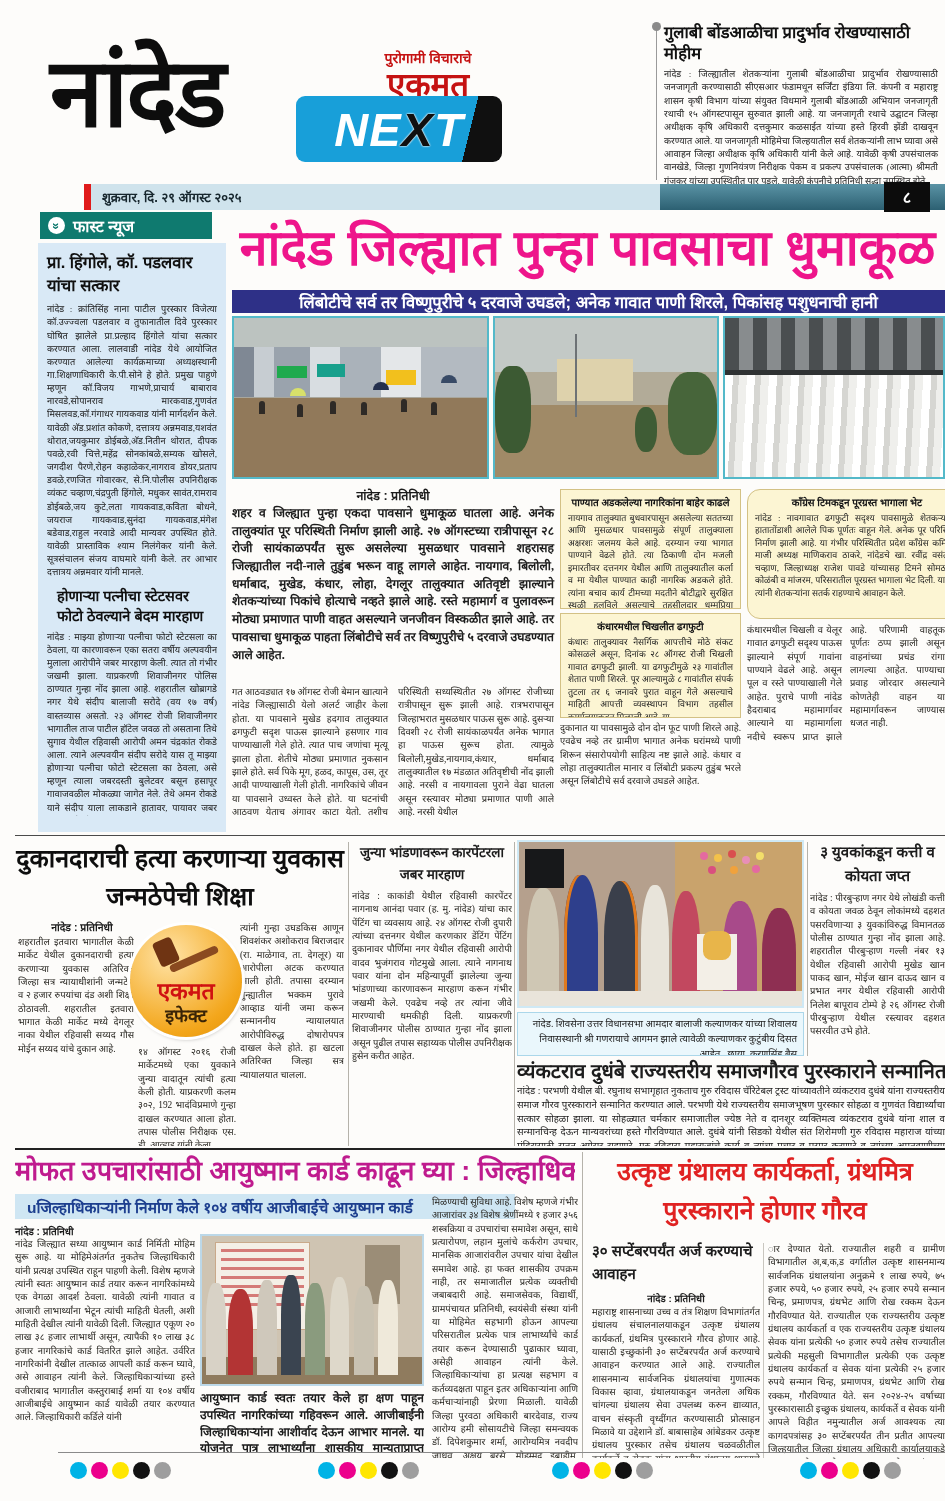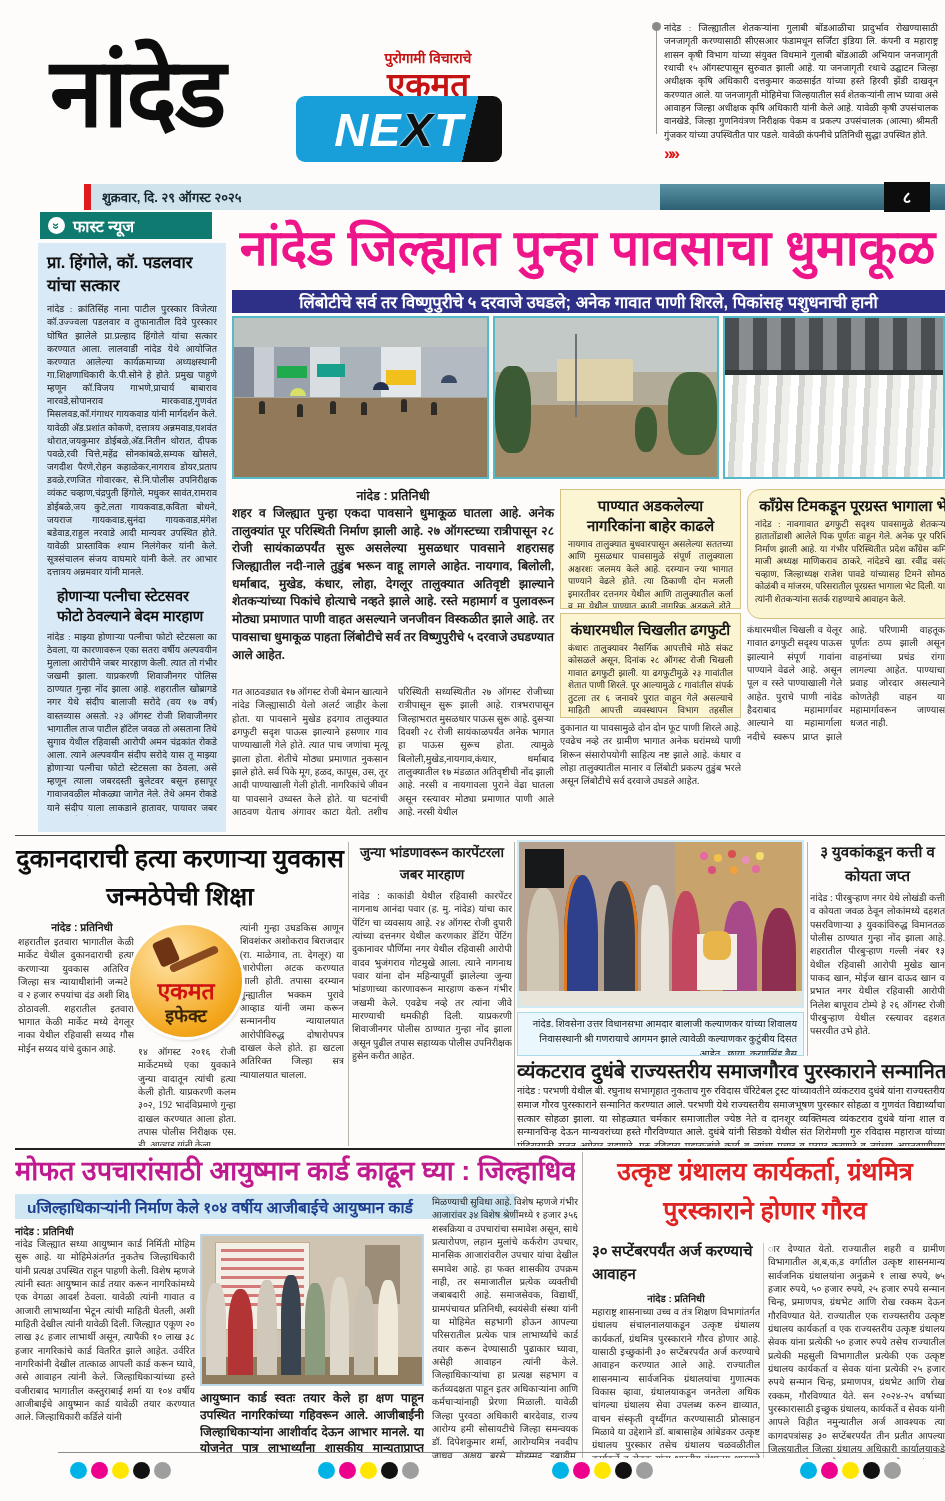--- a/index.html
+++ b/index.html
@@ -59,21 +59,21 @@
   #photo1{left:232px;width:257px;background:linear-gradient(180deg,#bcc3c0 0 20%,#a9a79d 20% 50%,#91795a 50% 100%);}
   #photo2{left:493px;width:226px;background:linear-gradient(180deg,#c3c9c6 0 34%,#b2ab98 34% 55%,#a08a67 55% 100%);}
   #photo3{left:723px;width:222px;background:#5d6163;}
   .ppl{position:absolute;width:6px;height:13px;background:#2e2a26;border-radius:3px 3px 0 0;}
   .umb{position:absolute;width:16px;height:8px;border-radius:16px 16px 0 0;}
   #main-dateline{left:232px;top:487px;width:322px;text-align:center;font-size:12.5px;font-weight:800;}
   #main-lead{left:232px;top:505px;width:322px;height:176px;font-size:12.2px;font-weight:600;line-height:1.45;}
   #main-cols{left:232px;top:686px;width:322px;height:146px;column-count:2;column-gap:10px;}
   #extra-col{left:560px;top:722px;width:181px;height:110px;}
   .news-box{background:#fcf5d3;border:1px solid #d3c185;box-sizing:border-box;padding:5px 7px;overflow:hidden;}
-  .news-box h5{margin:0 0 3px;font-size:15px;font-weight:800;text-align:center;color:#161616;}
+  .news-box h5{margin:0 0 3px;font-size:10px;font-weight:800;text-align:center;color:#161616;}
   .news-box .bd{font-size:8.9px;line-height:1.4;}
   #box-rescue{left:560px;top:489px;width:181px;height:120px;}
   #box-kandhar{left:560px;top:613px;width:181px;height:105px;}
   #box-congress{left:747px;top:489px;width:220px;height:130px;border-radius:13px;}
   #right-cols{left:747px;top:624px;width:198px;height:206px;column-count:2;column-gap:8px;}
 
   
   #murder-hl{left:15px;top:840px;width:330px;text-align:center;font-size:25px;font-weight:800;line-height:1.5;color:#0e0e0e;}
   #murder-dl{left:22px;top:920px;width:120px;font-size:10.5px;font-weight:800;text-align:center;}
   #murder-c1{left:18px;top:936px;width:116px;height:210px;}
@@ -129,20 +129,21 @@
 <div id="page">
 
   <div class="abs" id="masthead-title">नांदेड</div>
   <div class="abs" id="ekmat">
     <div class="tag">पुरोगामी विचाराचे</div>
     <div class="brand">एकमत</div>
   </div>
   <div class="abs" id="next-box">NE<b>X</b>T</div>
 
   <div class="abs" id="top-box">
+    <h2>गुलाबी बोंडआळीचा प्रादुर्भाव रोखण्यासाठी मोहीम</h2>
     <div class="bd serif just">नांदेड : जिल्ह्यातील शेतकऱ्यांना गुलाबी बोंडआळीचा प्रादुर्भाव रोखण्यासाठी जनजागृती करण्यासाठी सीएसआर फंडामधून सर्जिंटा इंडिया लि. कंपनी व महाराष्ट्र शासन कृषी विभाग यांच्या संयुक्त विधमाने गुलाबी बोंडआळी अभियान जनजागृती रथाची १५ ऑगस्टपासून सुरुवात झाली आहे. या जनजागृती रथाचे उद्घाटन जिल्हा अधीक्षक कृषि अधिकारी दत्तकुमार कळसाईत यांच्या हस्ते हिरवी झेंडी दाखवून करण्यात आले. या जनजागृती मोहिमेचा जिल्हयातील सर्व शेतकऱ्यांनी लाभ घ्यावा असे आवाहन जिल्हा अधीक्षक कृषि अधिकारी यांनी केले आहे. यावेळी कृषी उपसंचालक वानखेडे, जिल्हा गुणनियंत्रण निरीक्षक पेकम व प्रकल्प उपसंचालक (आत्मा) श्रीमती गुंजकर यांच्या उपस्थितीत पार पडले. यावेळी कंपनीचे प्रतिनिधी सुद्धा उपस्थित होते.</div>
     <div class="more">»»</div>
   </div>
 
   <div class="abs" id="date-bar"></div>
   <div class="abs" id="date-accent"></div>
   <div class="abs" id="date-text">शुक्रवार, दि. २९ ऑगस्ट २०२५</div>
   <div class="abs" id="teal-bar"></div>
   <div class="abs" id="page-num">८</div>
 

